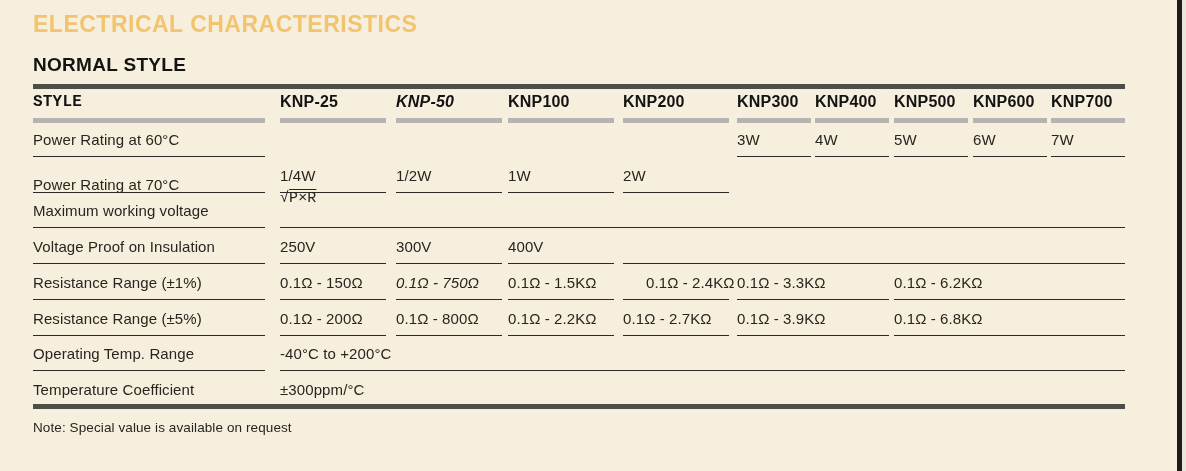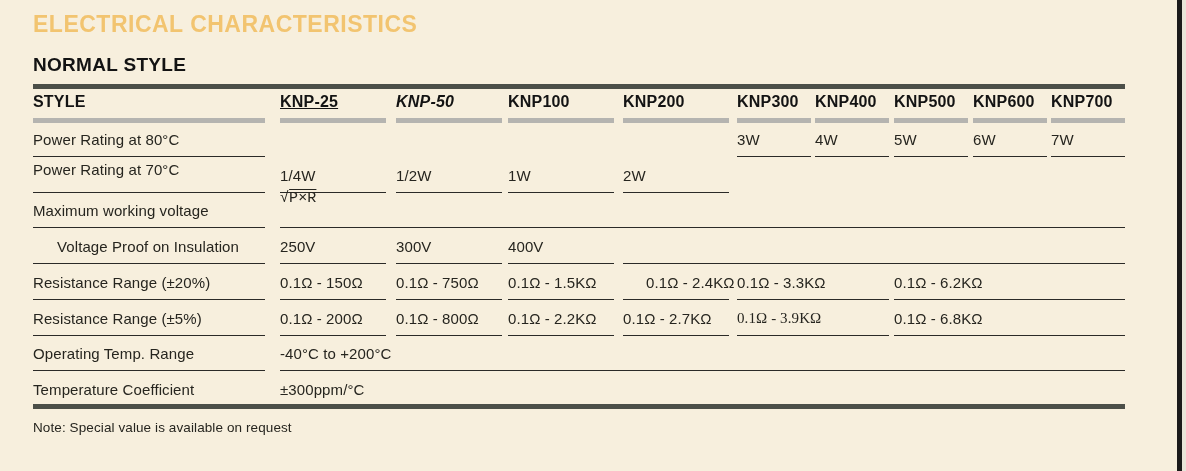--- a/index.html
+++ b/index.html
@@ -38,100 +38,100 @@
   .page-border{top:0;height:471px;}
 </style>
 </head>
 <body>
 
 <div class="abs page-title">ELECTRICAL CHARACTERISTICS</div>
 <div class="abs section-title">NORMAL STYLE</div>
 
 <div id="table-root">
     <div class="abs rule-dark" style="left: 33px; top: 84px; width: 1092px;"></div>
-    <div class="abs header-cell" style="left: 33px; top: 93px;">STYLE</div>
+    <div class="abs header-cell" style="left: 33px; top: 93px; font-family: Liberation Mono, monospace;">STYLE</div>
     <div class="abs gray-bar" style="left: 33px; top: 118px; width: 232px;"></div>
-    <div class="abs header-cell" style="left: 280px; top: 93px; text-decoration: underline;">KNP-25</div>
+    <div class="abs header-cell" style="left: 280px; top: 93px;">KNP-25</div>
     <div class="abs gray-bar" style="left: 280px; top: 118px; width: 106px;"></div>
     <div class="abs header-cell" style="left: 396px; top: 93px; font-style: italic;">KNP-50</div>
     <div class="abs gray-bar" style="left: 396px; top: 118px; width: 106px;"></div>
     <div class="abs header-cell" style="left: 508px; top: 93px;">KNP100</div>
     <div class="abs gray-bar" style="left: 508px; top: 118px; width: 106px;"></div>
     <div class="abs header-cell" style="left: 623px; top: 93px;">KNP200</div>
     <div class="abs gray-bar" style="left: 623px; top: 118px; width: 106px;"></div>
     <div class="abs header-cell" style="left: 737px; top: 93px;">KNP300</div>
     <div class="abs gray-bar" style="left: 737px; top: 118px; width: 74px;"></div>
     <div class="abs header-cell" style="left: 815px; top: 93px;">KNP400</div>
     <div class="abs gray-bar" style="left: 815px; top: 118px; width: 74px;"></div>
     <div class="abs header-cell" style="left: 894px; top: 93px;">KNP500</div>
     <div class="abs gray-bar" style="left: 894px; top: 118px; width: 74px;"></div>
     <div class="abs header-cell" style="left: 973px; top: 93px;">KNP600</div>
     <div class="abs gray-bar" style="left: 973px; top: 118px; width: 74px;"></div>
     <div class="abs header-cell" style="left: 1051px; top: 93px;">KNP700</div>
     <div class="abs gray-bar" style="left: 1051px; top: 118px; width: 74px;"></div>
-    <div class="abs row-label" style="left: 33px; top: 131px;">Power Rating at 80°C</div>
+    <div class="abs row-label" style="left: 33px; top: 131px;">Power Rating at 60°C</div>
     <div class="abs thin-line" style="left: 33px; top: 156px; width: 232px;"></div>
     <div class="abs cell-text" style="left: 737px; top: 131px;">3W</div>
     <div class="abs thin-line" style="left: 737px; top: 156px; width: 74px;"></div>
     <div class="abs cell-text" style="left: 815px; top: 131px;">4W</div>
     <div class="abs thin-line" style="left: 815px; top: 156px; width: 74px;"></div>
     <div class="abs cell-text" style="left: 894px; top: 131px;">5W</div>
     <div class="abs thin-line" style="left: 894px; top: 156px; width: 74px;"></div>
     <div class="abs cell-text" style="left: 973px; top: 131px;">6W</div>
     <div class="abs thin-line" style="left: 973px; top: 156px; width: 74px;"></div>
     <div class="abs cell-text" style="left: 1051px; top: 131px;">7W</div>
     <div class="abs thin-line" style="left: 1051px; top: 156px; width: 74px;"></div>
-    <div class="abs row-label" style="left: 33px; top: 161px;">Power Rating at 70°C</div>
+    <div class="abs row-label" style="left: 33px; top: 176px;">Power Rating at 70°C</div>
     <div class="abs thin-line" style="left: 33px; top: 192px; width: 232px;"></div>
     <div class="abs cell-text" style="left: 280px; top: 167px;">1/4W</div>
     <div class="abs thin-line" style="left: 280px; top: 192px; width: 106px;"></div>
     <div class="abs cell-text" style="left: 396px; top: 167px;">1/2W</div>
     <div class="abs thin-line" style="left: 396px; top: 192px; width: 106px;"></div>
     <div class="abs cell-text" style="left: 508px; top: 167px; text-align: right;">1W</div>
     <div class="abs thin-line" style="left: 508px; top: 192px; width: 106px;"></div>
     <div class="abs cell-text" style="left: 623px; top: 167px;">2W</div>
     <div class="abs thin-line" style="left: 623px; top: 192px; width: 106px;"></div>
     <div class="abs row-label" style="left: 33px; top: 202px;">Maximum working voltage</div>
     <div class="abs thin-line" style="left: 33px; top: 227px; width: 232px;"></div>
     <div class="abs cell-text" style="left: 280px; top: 190px; font-family: Liberation Mono, monospace;"><span>√</span><span class="radicand">P×R</span></div>
     <div class="abs thin-line" style="left: 280px; top: 227px; width: 845px;"></div>
-    <div class="abs row-label" style="left: 33px; top: 238px; margin-left: 24px;">Voltage Proof on Insulation</div>
+    <div class="abs row-label" style="left: 33px; top: 238px;">Voltage Proof on Insulation</div>
     <div class="abs thin-line" style="left: 33px; top: 263px; width: 232px;"></div>
     <div class="abs cell-text" style="left: 280px; top: 238px;">250V</div>
     <div class="abs thin-line" style="left: 280px; top: 263px; width: 106px;"></div>
     <div class="abs cell-text" style="left: 396px; top: 238px;">300V</div>
     <div class="abs thin-line" style="left: 396px; top: 263px; width: 106px;"></div>
     <div class="abs cell-text" style="left: 508px; top: 238px;">400V</div>
     <div class="abs thin-line" style="left: 508px; top: 263px; width: 106px;"></div>
     <div class="abs thin-line" style="left: 623px; top: 263px; width: 502px;"></div>
-    <div class="abs row-label" style="left: 33px; top: 274px;">Resistance Range (±20%)</div>
+    <div class="abs row-label" style="left: 33px; top: 274px;">Resistance Range (±1%)</div>
     <div class="abs thin-line" style="left: 33px; top: 299px; width: 232px;"></div>
     <div class="abs cell-text" style="left: 280px; top: 274px;">0.1Ω - 150Ω</div>
     <div class="abs thin-line" style="left: 280px; top: 299px; width: 106px;"></div>
-    <div class="abs cell-text" style="left: 396px; top: 274px;">0.1Ω - 750Ω</div>
+    <div class="abs cell-text" style="left: 396px; top: 274px; font-style: italic;">0.1Ω - 750Ω</div>
     <div class="abs thin-line" style="left: 396px; top: 299px; width: 106px;"></div>
     <div class="abs cell-text" style="left: 508px; top: 274px;">0.1Ω - 1.5KΩ</div>
     <div class="abs thin-line" style="left: 508px; top: 299px; width: 106px;"></div>
     <div class="abs cell-text" style="left: 646px; top: 274px;">0.1Ω - 2.4KΩ</div>
     <div class="abs thin-line" style="left: 623px; top: 299px; width: 106px;"></div>
     <div class="abs cell-text" style="left: 737px; top: 274px;">0.1Ω - 3.3KΩ</div>
     <div class="abs thin-line" style="left: 737px; top: 299px; width: 152px;"></div>
     <div class="abs cell-text" style="left: 894px; top: 274px;">0.1Ω - 6.2KΩ</div>
     <div class="abs thin-line" style="left: 894px; top: 299px; width: 231px;"></div>
     <div class="abs row-label" style="left: 33px; top: 310px;">Resistance Range (±5%)</div>
     <div class="abs thin-line" style="left: 33px; top: 335px; width: 232px;"></div>
     <div class="abs cell-text" style="left: 280px; top: 310px;">0.1Ω - 200Ω</div>
     <div class="abs thin-line" style="left: 280px; top: 335px; width: 106px;"></div>
     <div class="abs cell-text" style="left: 396px; top: 310px;">0.1Ω - 800Ω</div>
     <div class="abs thin-line" style="left: 396px; top: 335px; width: 106px;"></div>
     <div class="abs cell-text" style="left: 508px; top: 310px;">0.1Ω - 2.2KΩ</div>
     <div class="abs thin-line" style="left: 508px; top: 335px; width: 106px;"></div>
     <div class="abs cell-text" style="left: 623px; top: 310px;">0.1Ω - 2.7KΩ</div>
     <div class="abs thin-line" style="left: 623px; top: 335px; width: 106px;"></div>
-    <div class="abs cell-text" style="left: 737px; top: 310px; font-family: Liberation Serif, serif;">0.1Ω - 3.9KΩ</div>
+    <div class="abs cell-text" style="left: 737px; top: 310px;">0.1Ω - 3.9KΩ</div>
     <div class="abs thin-line" style="left: 737px; top: 335px; width: 152px;"></div>
     <div class="abs cell-text" style="left: 894px; top: 310px;">0.1Ω - 6.8KΩ</div>
     <div class="abs thin-line" style="left: 894px; top: 335px; width: 231px;"></div>
     <div class="abs row-label" style="left: 33px; top: 345px;">Operating Temp. Range</div>
     <div class="abs thin-line" style="left: 33px; top: 370px; width: 232px;"></div>
     <div class="abs cell-text" style="left: 280px; top: 345px;">-40°C to +200°C</div>
     <div class="abs thin-line" style="left: 280px; top: 370px; width: 845px;"></div>
     <div class="abs row-label" style="left: 33px; top: 381px;">Temperature Coefficient</div>
     <div class="abs cell-text" style="left: 280px; top: 381px;">±300ppm/°C</div>
     <div class="abs rule-dark" style="left: 33px; top: 404px; width: 1092px;"></div>

